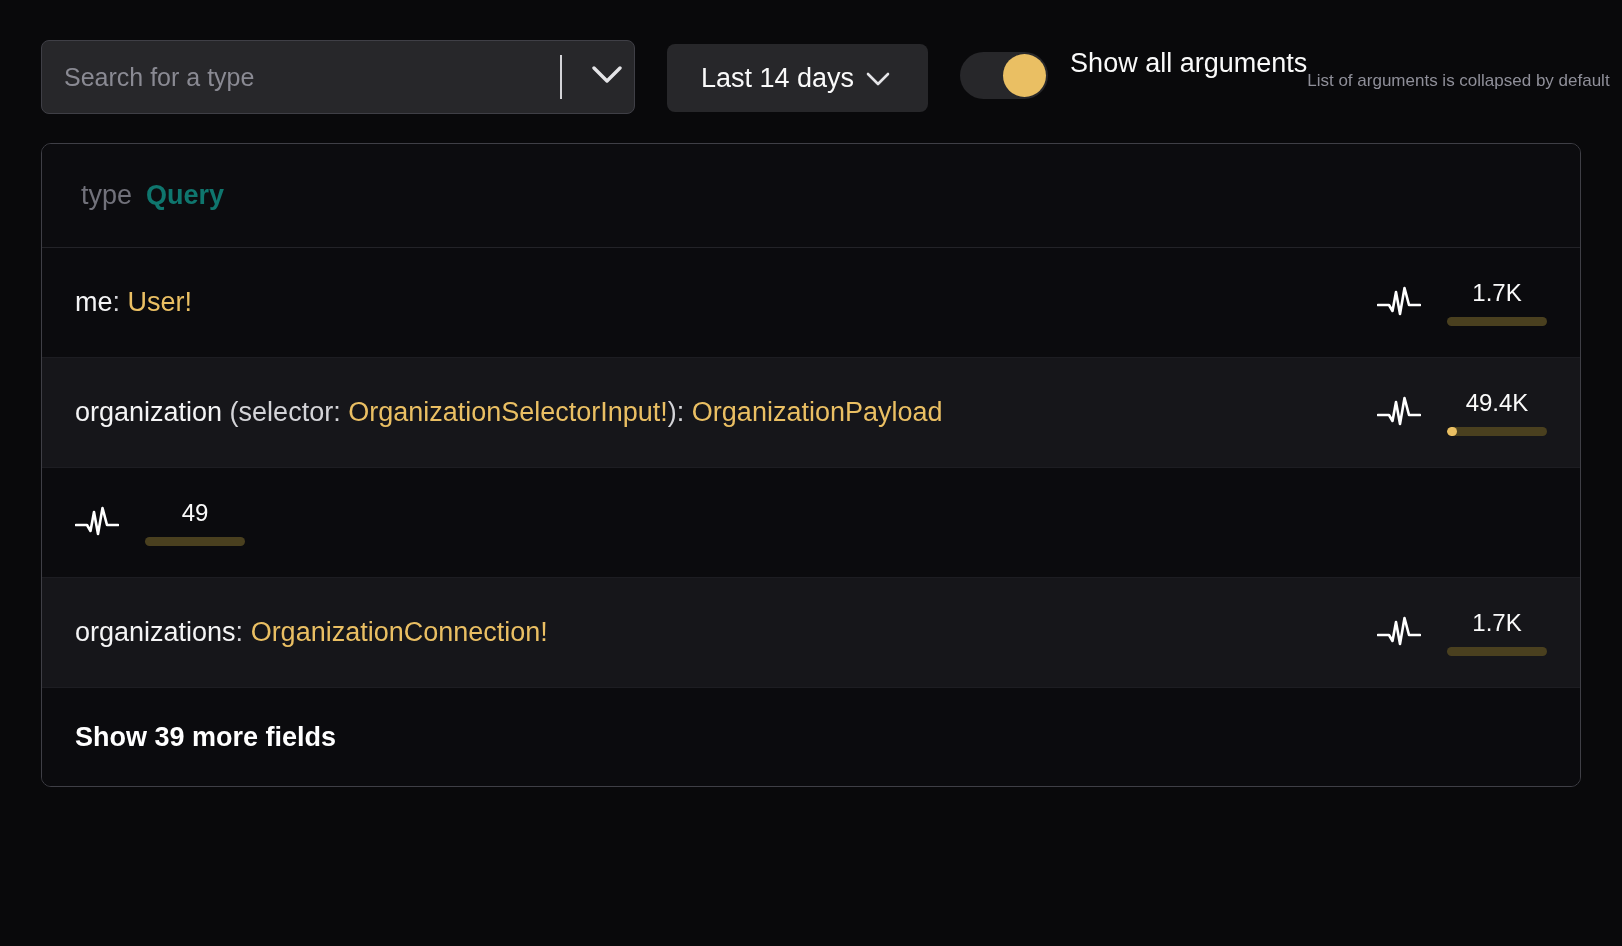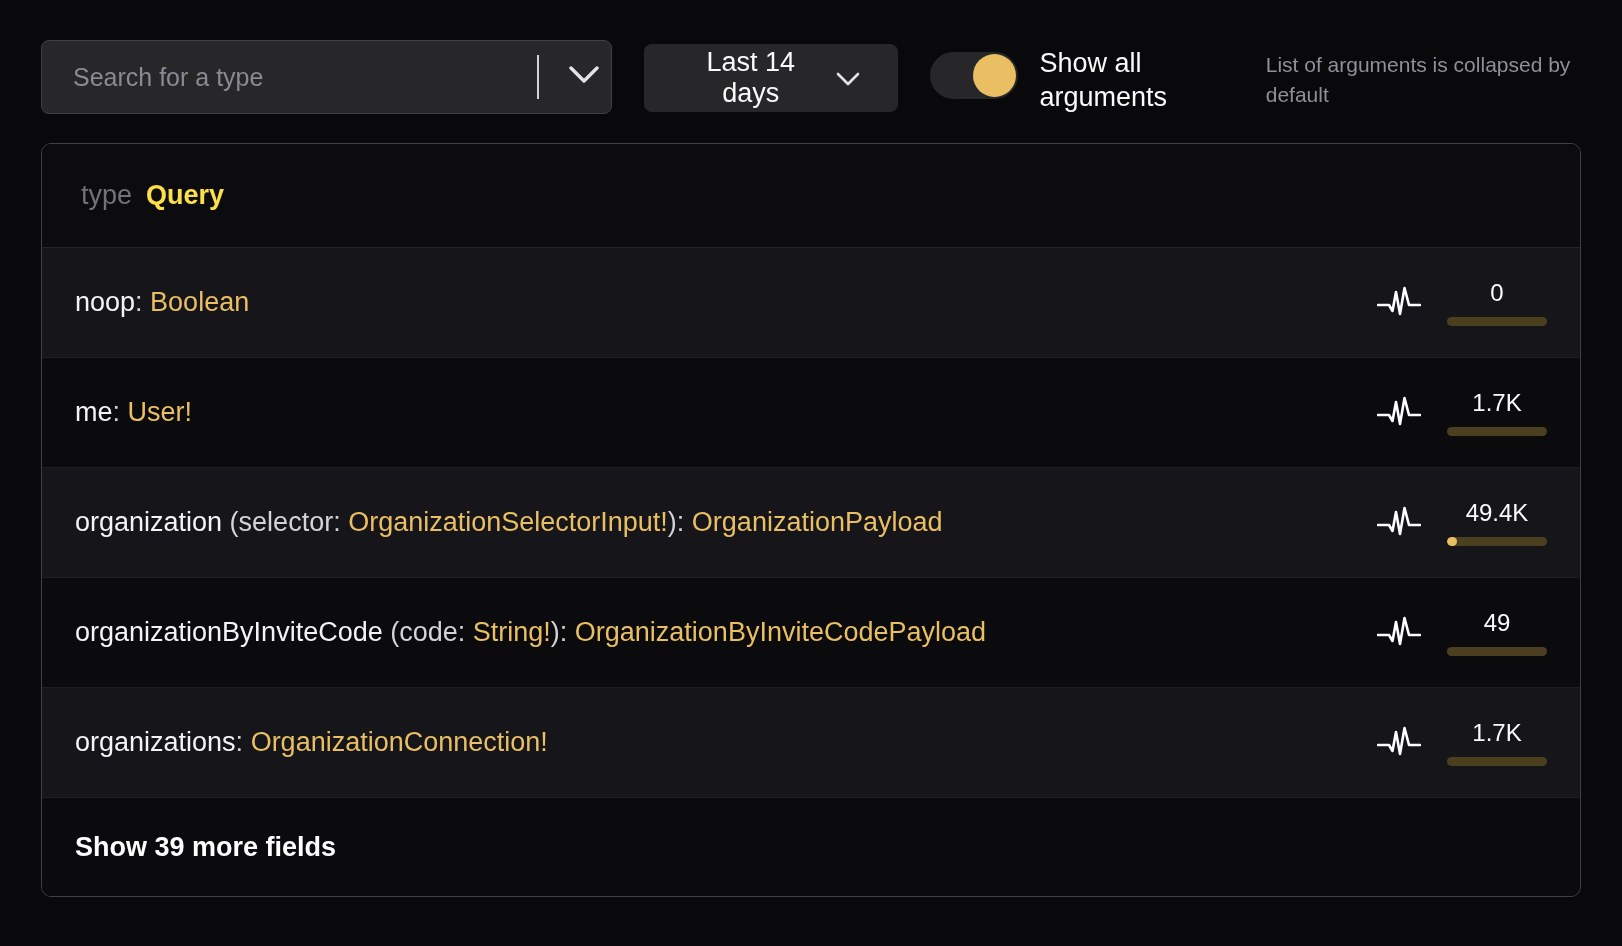--- a/index.html
+++ b/index.html
@@ -31,21 +31,21 @@
     position: relative;
   }
   .search-input {
     flex: 1;
     background: transparent;
     border: none;
     outline: none;
     color: #e4e4e7;
     font-family: "Liberation Sans", sans-serif;
     font-size: 25px;
-    padding: 0 31px;
+    padding: 0 22px;
   }
   .search-input::placeholder { color: #8a8a93; }
 
   .search-divider {
     width: 2px;
     height: 44px;
     background: #d4d4d8;
     margin-right: 18px;
   }
   .search-caret {
@@ -100,44 +100,44 @@
     background: #eabf63;
   }
   .toggle-text { display: flex; flex-direction: row; }
   .toggle-title {
     color: #fafafa;
     font-size: 27px;
     line-height: 34px;
   }
   .toggle-sub {
     color: #8f8f99;
-    font-size: 21px;
+    font-size: 17px;
     line-height: 30px;
-    margin-top: 4px;
+    margin-top: 20px;
   }
 
   
   .card {
     margin: 29px 41px 0 41px;
     border: 1px solid #3f3f46;
     border-radius: 10px;
     overflow: hidden;
     background: #0c0c0f;
   }
 
   .card-header {
     height: 104px;
     display: flex;
     align-items: center;
     padding-left: 33px;
     background: #0c0c0f;
     border-bottom: 1px solid #232328;
   }
   .hdr-kw { color: #71717a; font-size: 27px; margin-left: 6px; }
-  .hdr-name { color: #fde047; font-size: 27px; font-weight: bold; margin-left: 14px; }
+  .hdr-name { color: #0f766e; font-size: 27px; font-weight: bold; margin-left: 14px; }
 
   .row {
     height: 110px;
     display: flex;
     align-items: center;
     padding: 0 33px;
     border-bottom: 1px solid #1d1d22;
   }
   .row.alt { background: #16161a; }
   .row.plain { background: #0b0b0e; }
@@ -237,34 +237,20 @@
 </div>
 
 <div class="card">
 
   <div class="card-header">
     <span class="hdr-kw">type</span>
     <span class="hdr-name">Query</span>
   </div>
 
   <div id="rows">
-      <div class="row alt">
-        <div class="field"><span>noop</span><span class="args">: </span><span class="type">Boolean</span></div>
-        <div class="metric">
-          <span><svg class="spark" viewBox="0 0 44 34" fill="none">
-              <path d="M1 21 H12 L15.5 27 L19 8 L23 30 L27.5 4 L32 21 H43" stroke="#ffffff" stroke-width="2.6" stroke-linecap="round" stroke-linejoin="round"></path>
-            </svg></span>
-          <div class="meter">
-            <div class="meter-num">0</div>
-            <div class="meter-track">
-              <div class="meter-fill" style="width:0%"></div>
-            </div>
-          </div>
-        </div>
-      </div>
       <div class="row plain">
         <div class="field"><span>me</span><span class="args">: </span><span class="type">User!</span></div>
         <div class="metric">
           <span><svg class="spark" viewBox="0 0 44 34" fill="none">
               <path d="M1 21 H12 L15.5 27 L19 8 L23 30 L27.5 4 L32 21 H43" stroke="#ffffff" stroke-width="2.6" stroke-linecap="round" stroke-linejoin="round"></path>
             </svg></span>
           <div class="meter">
             <div class="meter-num">1.7K</div>
             <div class="meter-track">
               <div class="meter-fill" style="width:0%"></div>
@@ -280,21 +266,20 @@
             </svg></span>
           <div class="meter">
             <div class="meter-num">49.4K</div>
             <div class="meter-track">
               <div class="meter-fill" style="width:10%"></div>
             </div>
           </div>
         </div>
       </div>
       <div class="row plain">
-        <div class="field"><span>organizationByInviteCode</span><span class="args"> (code: </span><span class="type">String!</span><span class="args">): </span><span class="type">OrganizationByInviteCodePayload</span></div>
         <div class="metric">
           <span><svg class="spark" viewBox="0 0 44 34" fill="none">
               <path d="M1 21 H12 L15.5 27 L19 8 L23 30 L27.5 4 L32 21 H43" stroke="#ffffff" stroke-width="2.6" stroke-linecap="round" stroke-linejoin="round"></path>
             </svg></span>
           <div class="meter">
             <div class="meter-num">49</div>
             <div class="meter-track">
               <div class="meter-fill" style="width:0%"></div>
             </div>
           </div>

